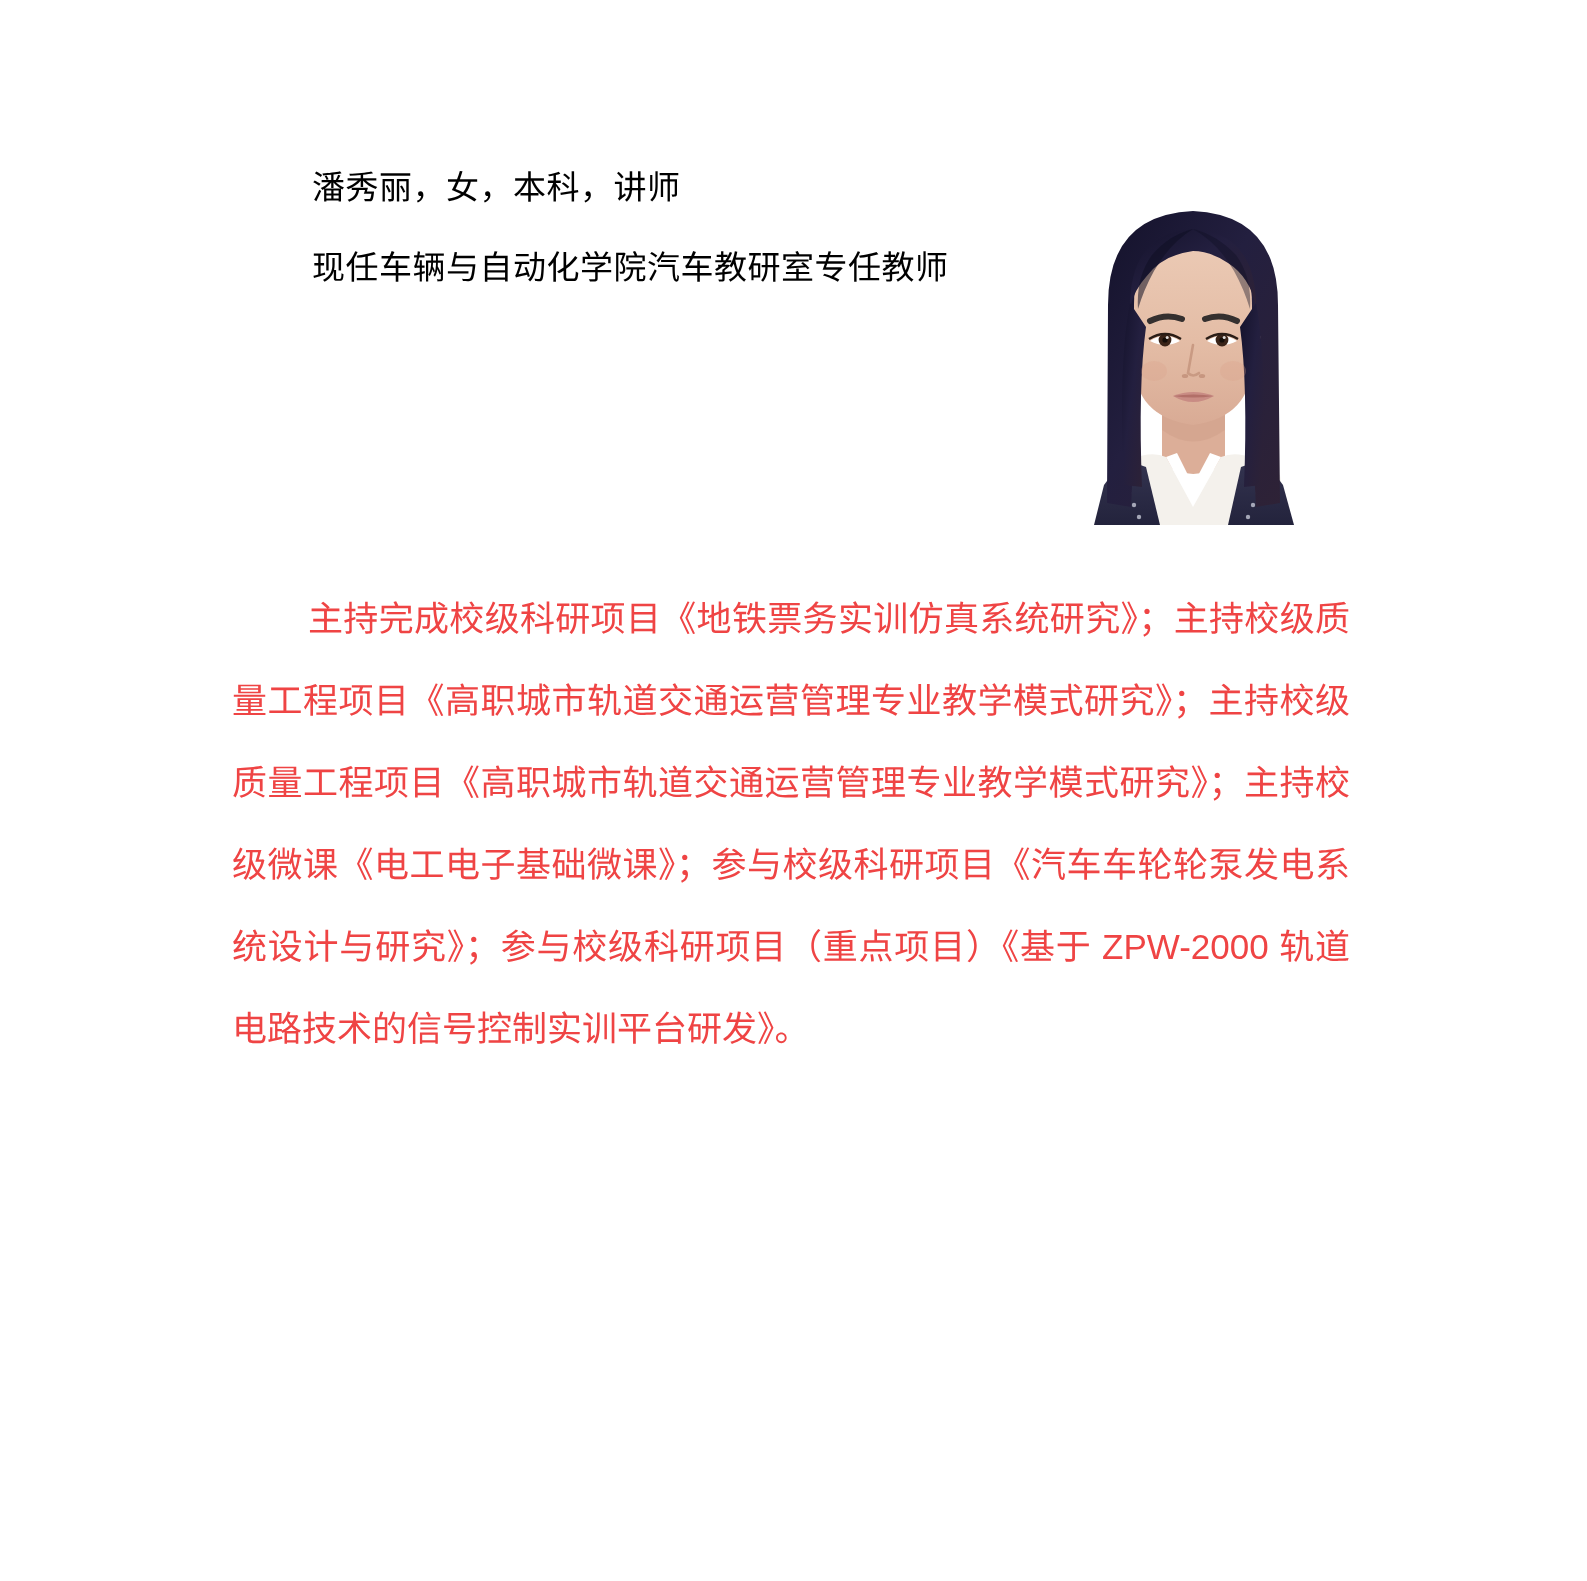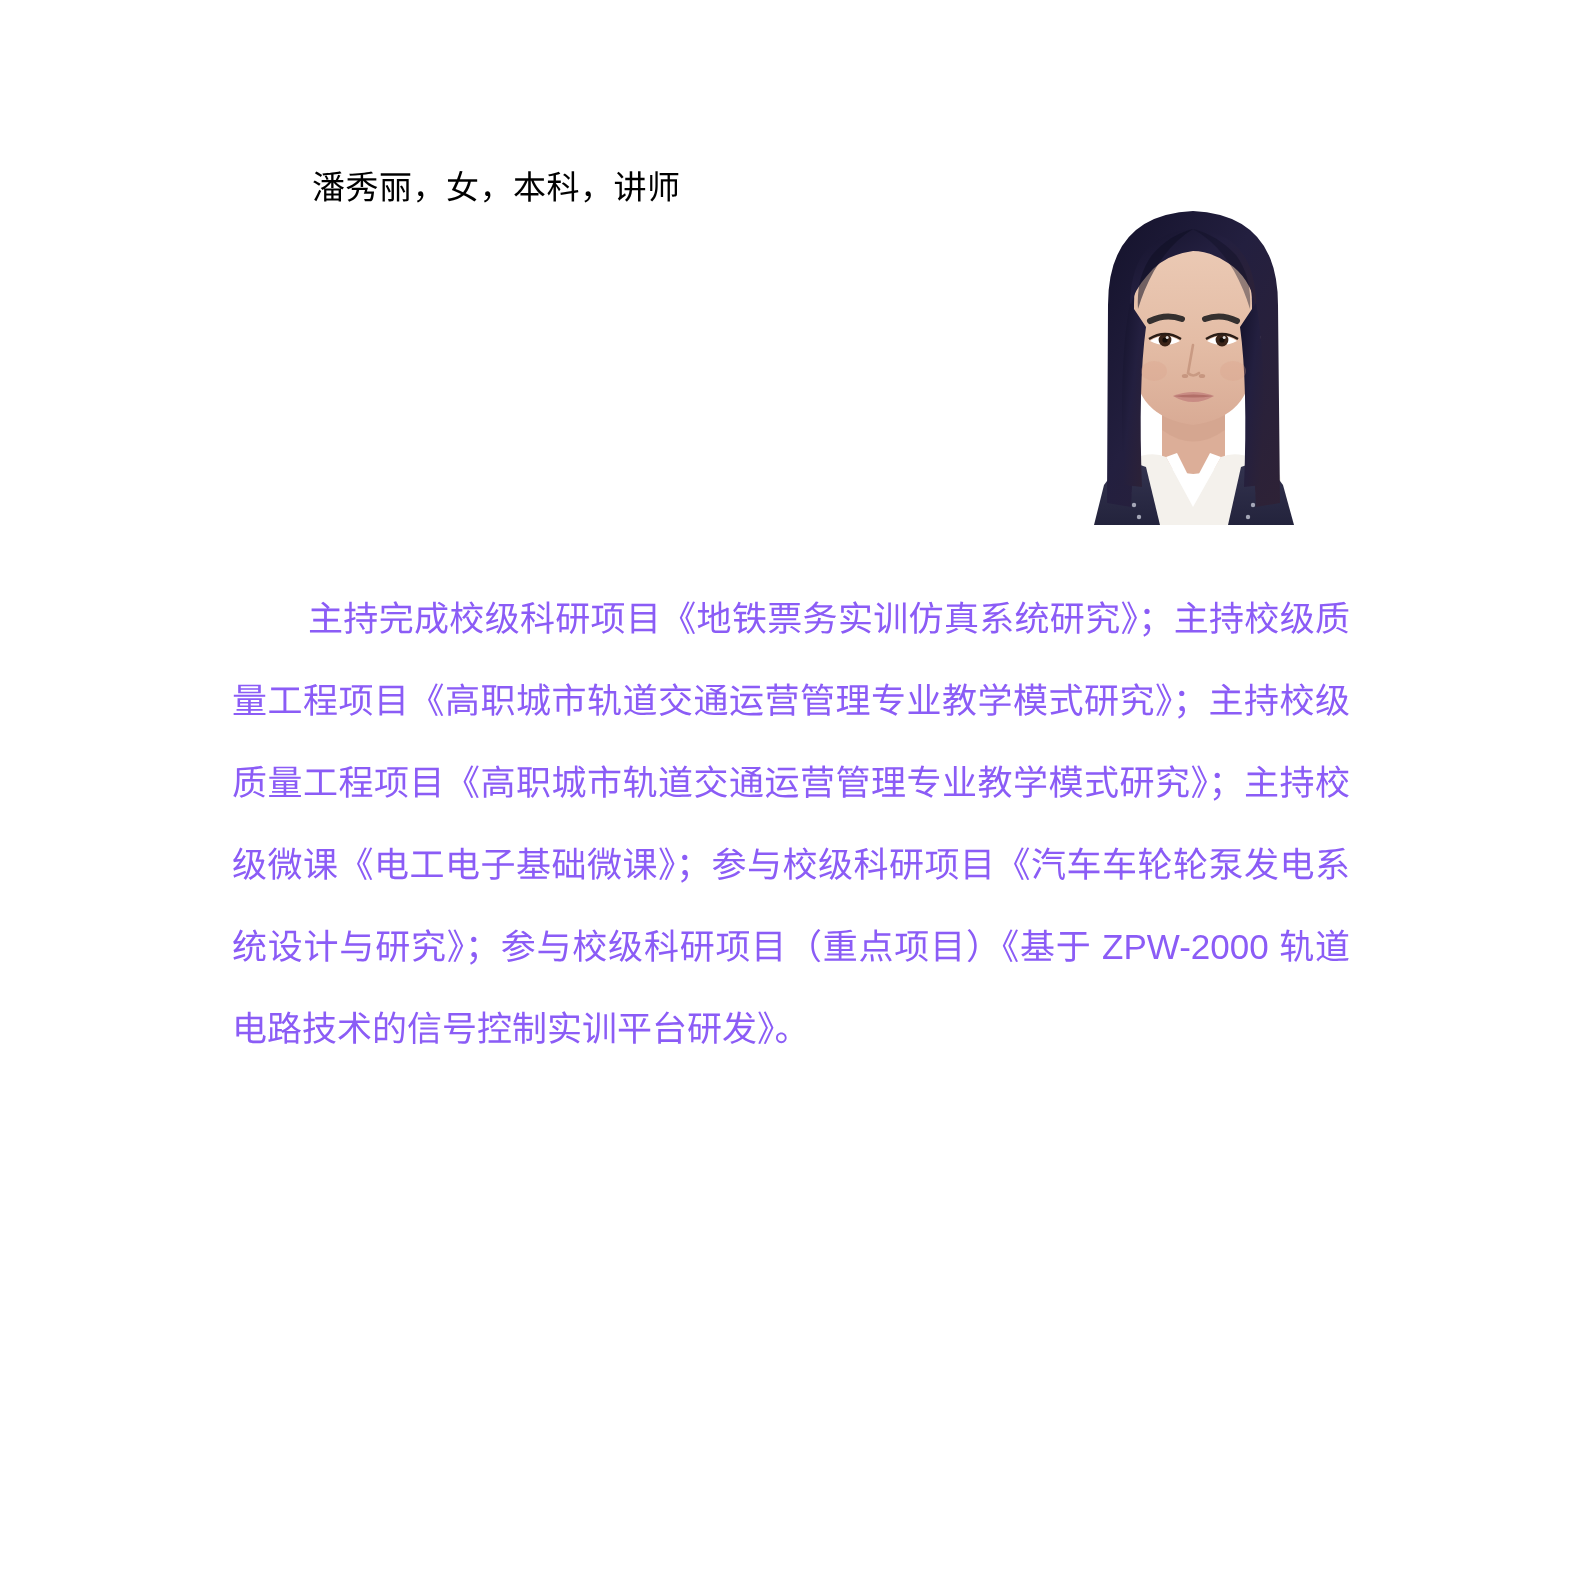--- a/index.html
+++ b/index.html
@@ -53,32 +53,33 @@
     width: 1118px;
   }
   .para {
     font-size: 35px;
     line-height: 82px;
     text-align: justify;
     text-align-last: left;
     text-justify: inter-ideograph;
     letter-spacing: 0px;
     margin: 0;
-    color: #8b5cf6;
+    color: #ef4444;
   }
   .para.indent { text-indent: 76px; }
   .para + .para { margin-top: 18px; }
 </style>
 </head>
 <body>
 
 <div class="page">
 
   <div class="header-block">
     <div class="header-line">潘秀丽，女，本科，讲师</div>
+    <div class="header-line">现任车辆与自动化学院汽车教研室专任教师</div>
   </div>
 
   <div class="portrait">
     <svg width="303" height="340" viewBox="0 0 303 340" xmlns="http://www.w3.org/2000/svg">
       <defs>
         <linearGradient id="skinG" x1="0" y1="0" x2="0" y2="1">
           <stop offset="0%" stop-color="#eccbb6"></stop>
           <stop offset="55%" stop-color="#e4bda6"></stop>
           <stop offset="100%" stop-color="#d9ab95"></stop>
         </linearGradient>

